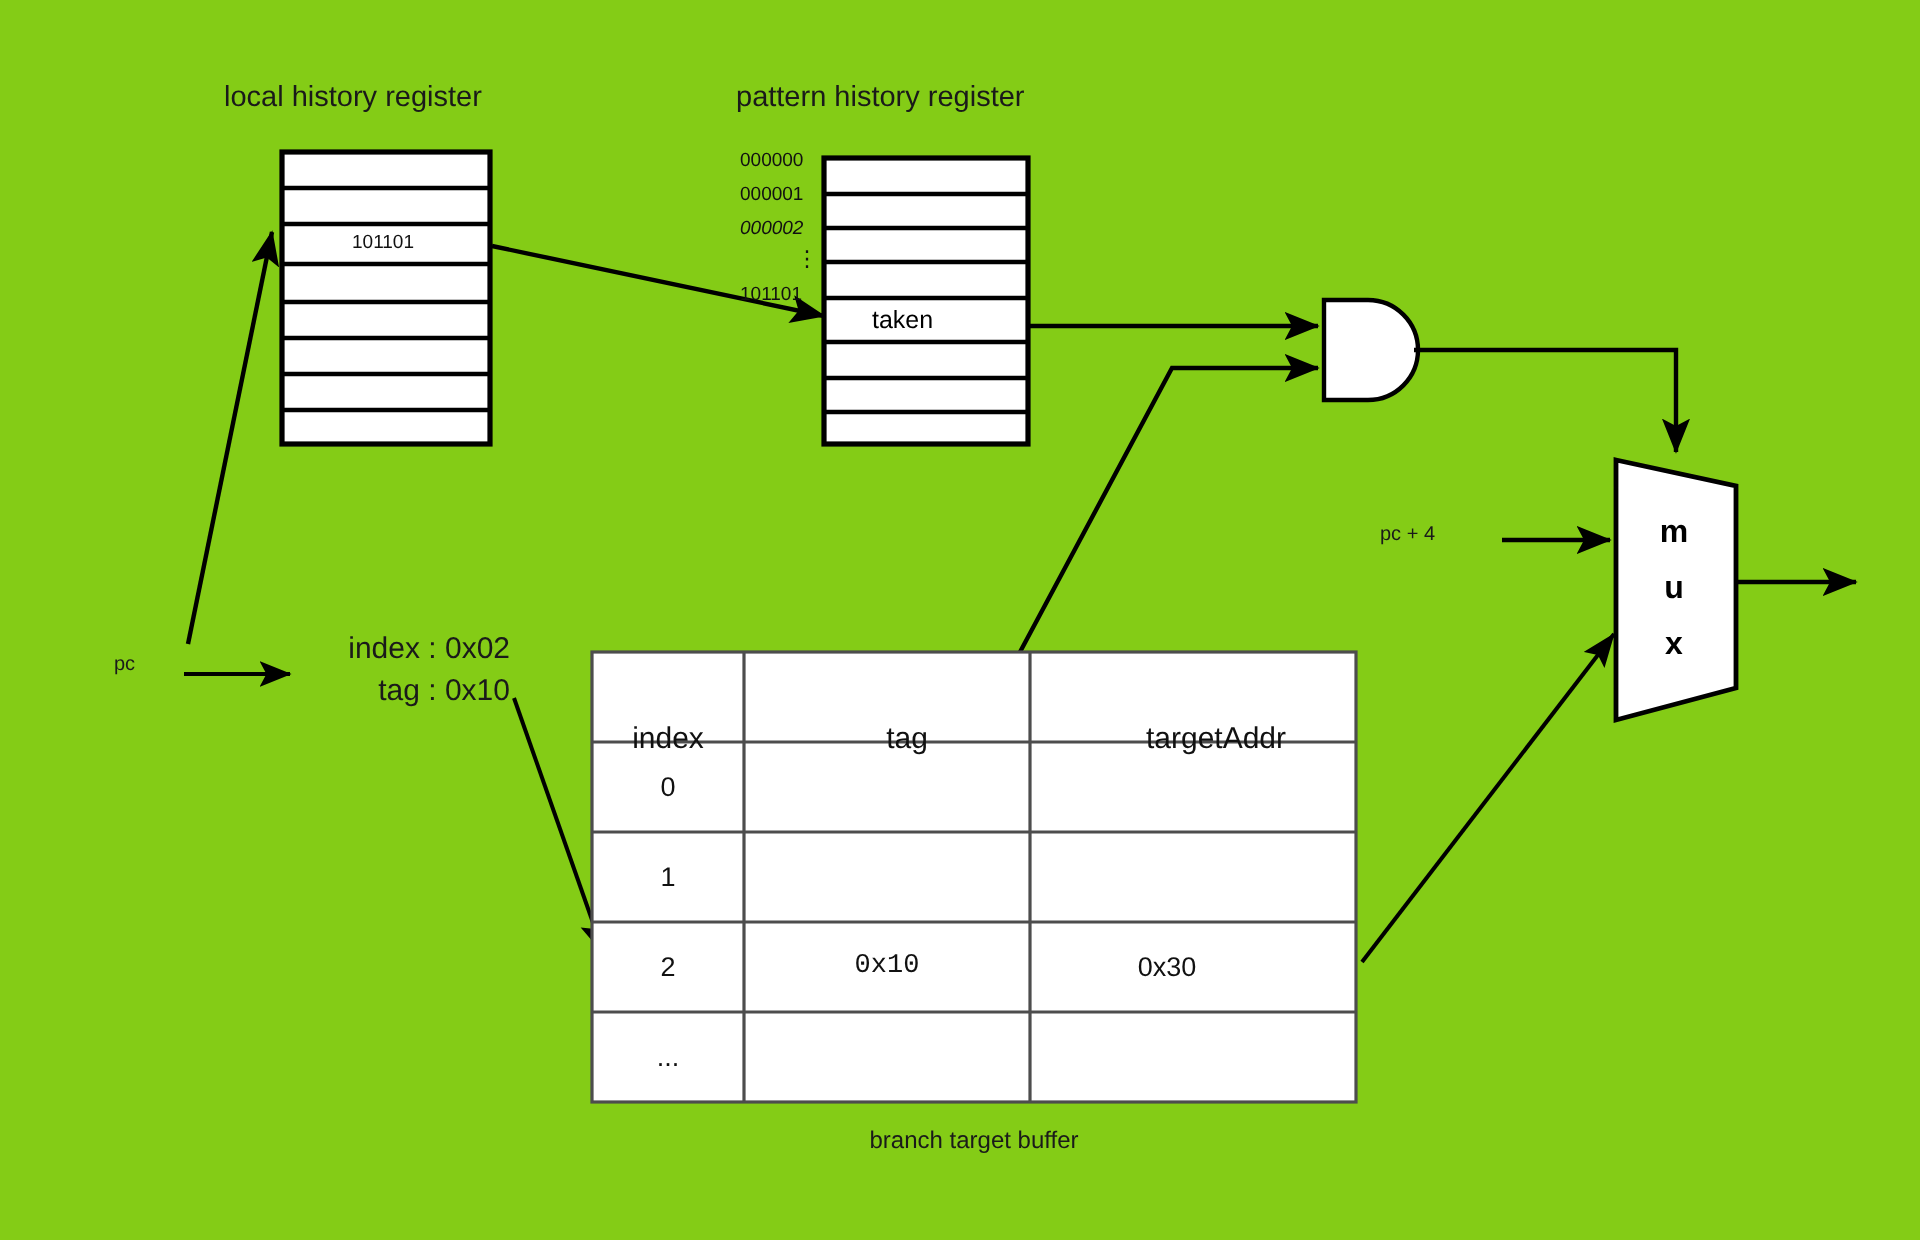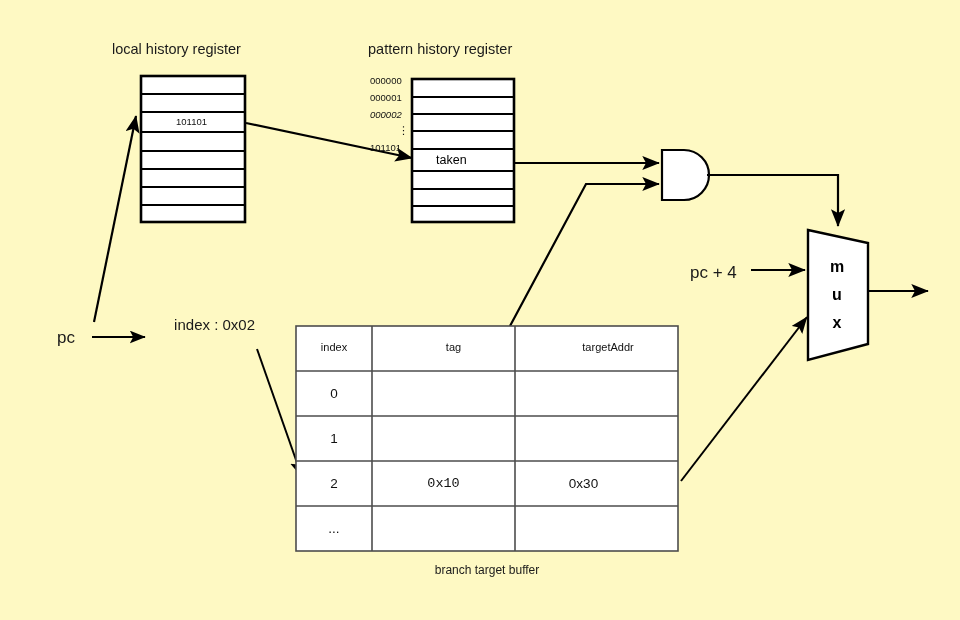--- a/index.html
+++ b/index.html
@@ -4,21 +4,21 @@
 <style>
   html, body {
     margin: 0;
     padding: 0;
     background: #ffffff;
   }
   #canvas {
     position: relative;
     width: 960px;
     height: 620px;
-    background: #fef9c3;
+    background: #84cc16;
     font-family: "Liberation Sans", sans-serif;
     color: #000000;
     overflow: hidden;
   }
   svg.layer {
     position: absolute;
     left: 0;
     top: 0;
     width: 960px;
     height: 620px;
@@ -35,40 +35,41 @@
   }
   .row-tag {
     font-size: 9.5px;
     color: #111111;
   }
   .cell-txt {
     font-size: 13.5px;
     color: #111111;
   }
   .hdr-txt {
-    font-size: 11px;
-    color: #111111;
+    font-size: 15px;
+    color: #111111;
+    margin-top: 20px;
   }
   .small-bin {
     font-size: 9.5px;
     color: #111111;
   }
   .bold-txt {
     font-size: 12.5px;
     font-weight: normal;
     color: #000000;
   }
   .mux-letter {
     font-size: 16px;
     font-weight: bold;
     color: #000000;
     text-align: center;
   }
   .pc-lbl {
-    font-size: 17px;
+    font-size: 10px;
     color: #1a1a1a;
   }
   .kv-lbl {
     font-size: 15px;
     color: #1a1a1a;
     text-align: right;
   }
   .dots-v {
     font-size: 11px;
     color: #111111;
@@ -161,20 +162,21 @@
   <div class="lbl row-tag" style="left:370px; top:92px;">000001</div>
   <div class="lbl row-tag" style="left:370px; top:109px;font-style:italic;">000002</div>
   <div class="lbl dots-v" style="left:398px; top:124px;">⋮</div>
   <div class="lbl row-tag" style="left:370px; top:142px;">101101</div>
 
   <div class="lbl bold-txt" style="left:436px; top:153px;">taken</div>
 
   <div class="lbl pc-lbl" style="left:57px; top:327px;">pc</div>
 
   <div class="lbl kv-lbl" style="left:110px; top:316px; width:145px;">index : 0x02</div>
+  <div class="lbl kv-lbl" style="left:110px; top:337px; width:145px;">tag : 0x10</div>
 
   <div class="lbl hdr-txt" style="left:296px; top:341px; width:76px; text-align:center;">index</div>
   <div class="lbl hdr-txt" style="left:372px; top:341px; width:163px; text-align:center;">tag</div>
   <div class="lbl hdr-txt" style="left:515px; top:341px; width:186px; text-align:center;">targetAddr</div>
 
   <div class="lbl cell-txt" style="left:296px; top:386px; width:76px; text-align:center;">0</div>
   <div class="lbl cell-txt" style="left:372px; top:386px; width:143px; text-align:center;"></div>
   <div class="lbl cell-txt" style="left:515px; top:386px; width:163px; text-align:center;"></div>
 
   <div class="lbl cell-txt" style="left:296px; top:431px; width:76px; text-align:center;">1</div>

